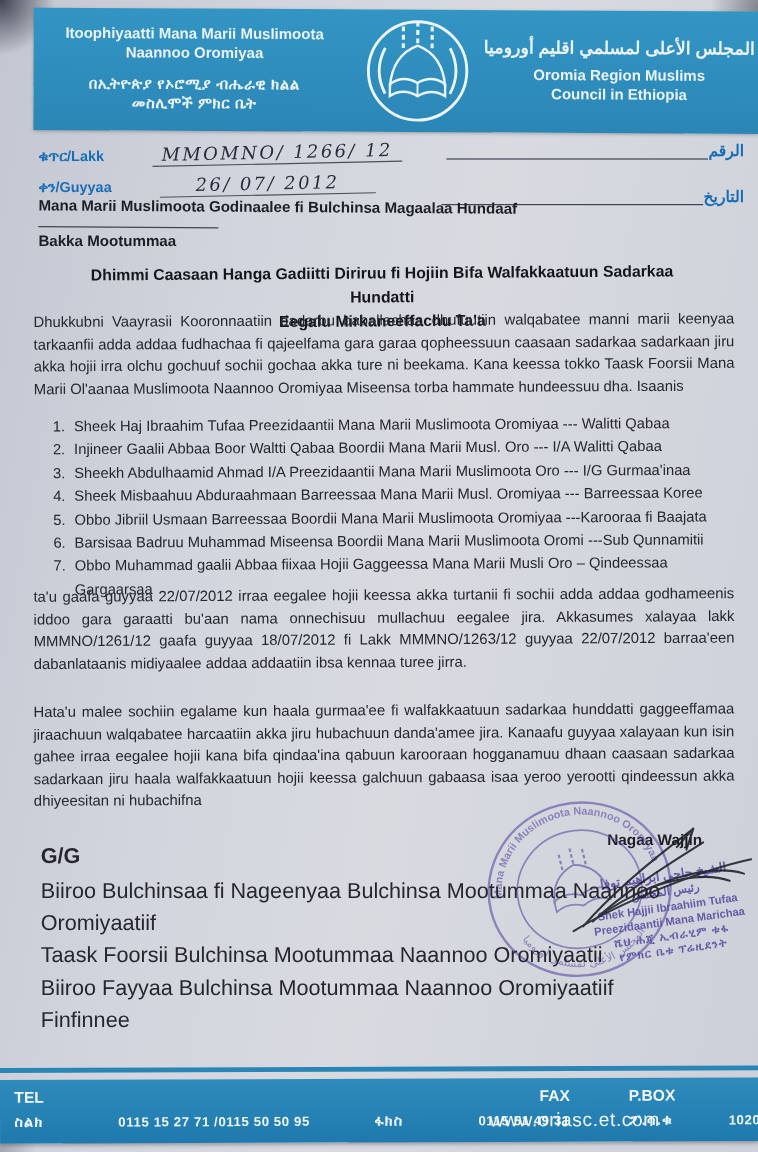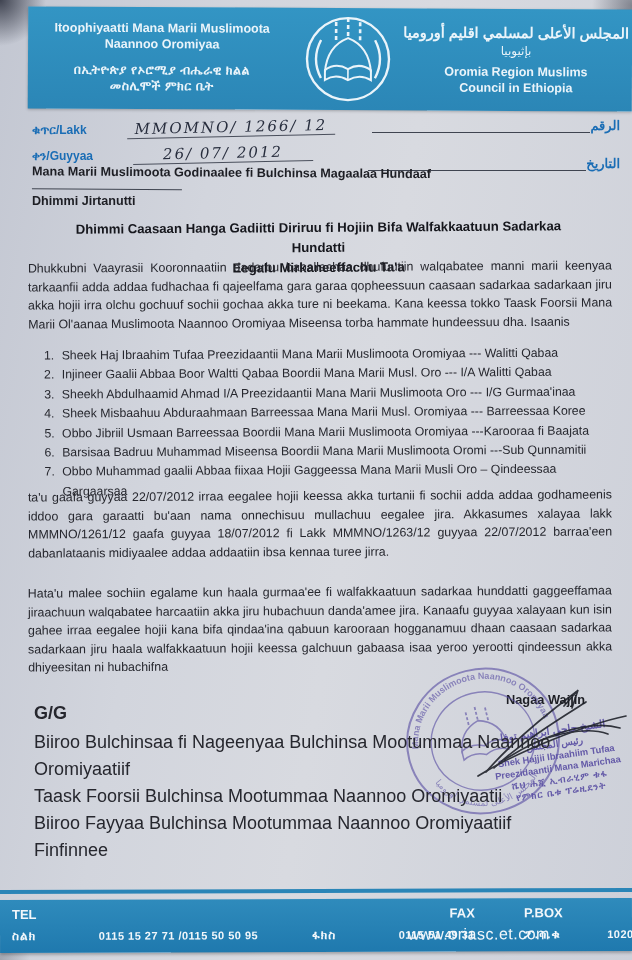--- a/index.html
+++ b/index.html
@@ -113,21 +113,20 @@
         <line x1="33" y1="26" x2="33" y2="8" stroke="#eaf4fa" stroke-width="2.6" stroke-dasharray="4 3"></line>
         <line x1="45" y1="22" x2="45" y2="5" stroke="#eaf4fa" stroke-width="2.6" stroke-dasharray="4 3"></line>
         <line x1="57" y1="26" x2="57" y2="8" stroke="#eaf4fa" stroke-width="2.6" stroke-dasharray="4 3"></line>
 
         <path d="M22,56 Q33,48 45,55 Q57,48 68,56 L68,66 Q57,59 45,66 Q33,59 22,66 Z" fill="none" stroke="#eaf4fa" stroke-width="2"></path>
         <line x1="45" y1="55" x2="45" y2="66" stroke="#eaf4fa" stroke-width="1.6"></line>
       </svg>
     </div>
     <div class="col-right">
       <div class="ar-big">المجلس الأعلى لمسلمي اقليم أوروميا</div>
-      <div class="ar-small">بإثيوبيا</div>
       <div class="eng-title">Oromia Region Muslims</div>
       <div class="eng-title" style="margin-top:0;">Council in Ethiopia</div>
     </div>
   </div>
 
   <div class="refline" style="left:32px; top:118px;">
     <span class="bluelabel">ቁጥር/Lakk</span>
     <span class="writein" style="min-width:196px; margin-left:4px;">MMOMNO/ 1266/ 12</span>
   </div>
   <div class="ar-row" style="right:8px; top:118px;">
@@ -140,21 +139,21 @@
     <span class="writein" style="min-width:168px; margin-left:4px;">26/ 07/ 2012</span>
   </div>
   <div class="ar-row" style="right:8px; top:156px;">
     <span class="ar-rule"></span>
     <span class="ar-lbl">التاريخ</span>
   </div>
 
   <div class="addr" style="left:32px; top:166px; right:120px; transform:rotate(.4deg);">
     <span>Mana Marii Muslimoota Godinaalee fi Bulchinsa Magaalaa Hundaaf</span><span class="addr-rule" style="width:150px;"></span>
   </div>
-  <div class="addr" style="left:32px; top:194px;">Dhimmi Jirtanutti</div>
+  <div class="addr" style="left:32px; top:194px;">Bakka Mootummaa</div>
 
   <div class="subject" style="top:218px;">
     <div>Dhimmi Caasaan Hanga Gadiitti Diriruu fi Hojiin Bifa Walfakkaatuun Sadarkaa Hundatti</div>
     <div>Eegalu Mirkaneeffachu Ta'a</div>
   </div>
 
   <div class="para" style="top:258px;">Dhukkubni Vaayrasii Kooronnaatiin dadarbu baballachaa dhufuutiin walqabatee manni marii keenyaa tarkaanfii adda addaa fudhachaa fi qajeelfama gara garaa qopheessuun caasaan sadarkaa sadarkaan jiru akka hojii irra olchu gochuuf sochii gochaa akka ture ni beekama. Kana keessa tokko Taask Foorsii Mana Marii Ol'aanaa Muslimoota Naannoo Oromiyaa Miseensa torba hammate hundeessuu dha. Isaanis</div>
 
   <ol class="people" style="top:345px;">
     <li>Sheek Haj Ibraahim Tufaa Preezidaantii Mana Marii Muslimoota Oromiyaa --- Walitti Qabaa</li>

